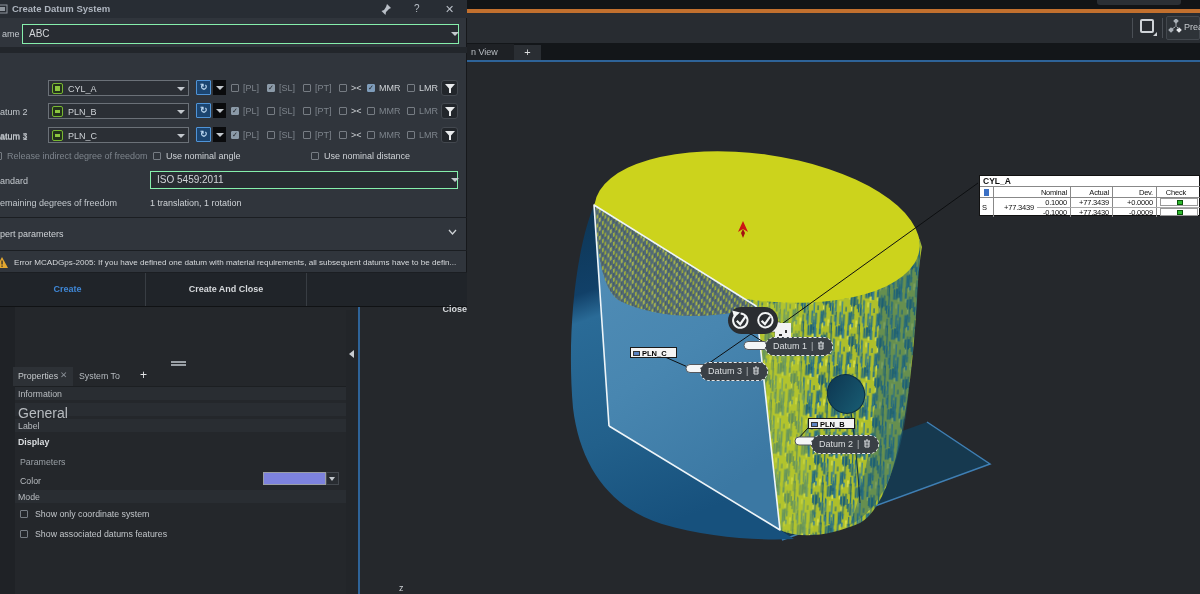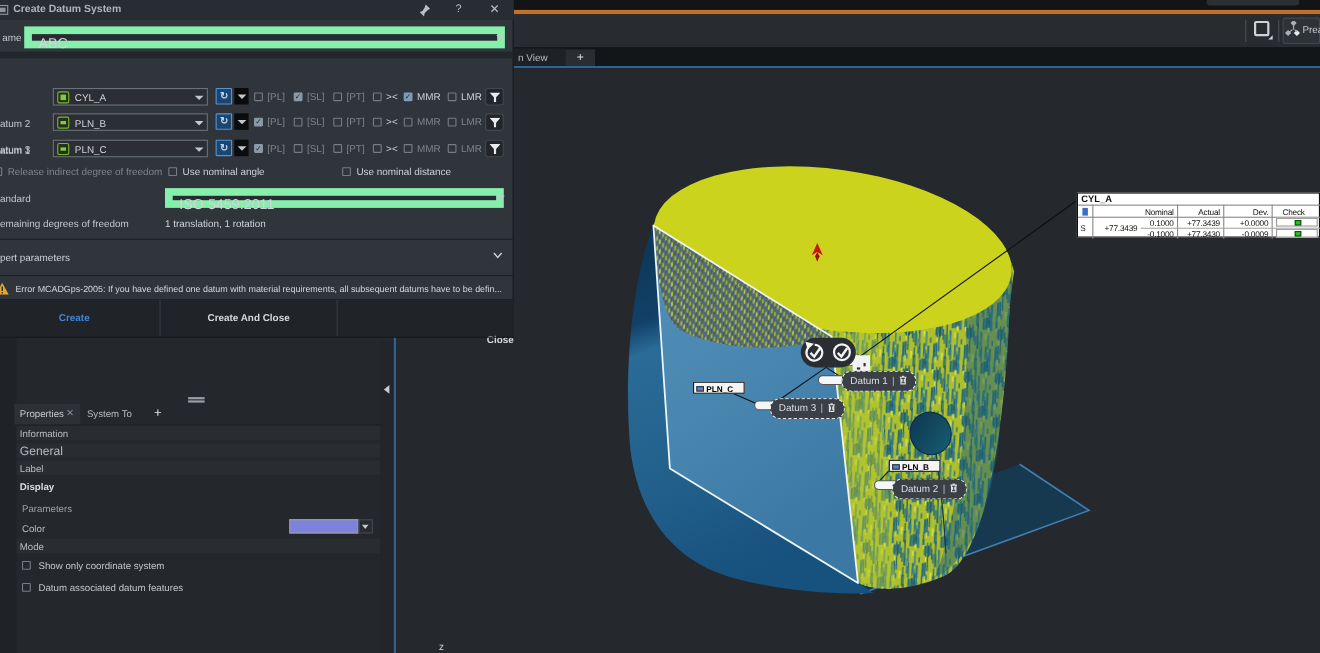--- a/index.html
+++ b/index.html
@@ -16,21 +16,21 @@
   #tabplus { left:514px; top:45px; width:27px; height:16px; background:#2a2e33; color:#dcdee0; font-size:11px; text-align:center; line-height:15px; }
   #blueh { left:358px; top:60px; width:842px; height:2px; background:#2e6398; }
   
   #viewport { left:358px; top:62px; width:842px; height:532px; background:#25282c; border-left:2px solid #2e6398; }
   
   #leftpanel { left:0; top:0; width:358px; height:594px; background:#24272b; }
   
   #dialog { left:-10px; top:0; width:477px; height:307px; background:#30353c; font-size:9px; color:#ccd0d4; border-right:1px solid #16181b; }
   #dlgtitle { left:0; top:0; width:477px; height:18px; background:#282d34; color:#aeb5bf; font-size:9.5px; line-height:18px; font-weight:bold; }
   .lbl { color:#c3c8cd; font-size:9px; }
-  .field { background:#282c32; border:7px solid #86efac; color:#d2d5d9; font-size:13px; }
+  .field { background:#282c32; border:1px solid #86efac; color:#d2d5d9; font-size:10px; }
   .caret { width:0; height:0; border-left:4px solid transparent; border-right:4px solid transparent; border-top:4px solid #c3c8cd; }
   .cb { width:8px; height:8px; border:1px solid #767c83; border-radius:1px; background:transparent; }
   .cb.on { background:#8b9aa8; border-color:#8b9aa8; }
   .cb.on:after { content:"✓"; color:#22262b; font-size:7px; position:absolute; left:0px; top:-1px; }
   .combo { background:#2b2f35; border:1px solid #6b7178; height:16px; }
   .gicon { width:11px; height:11px; border:1px solid #78b831; border-radius:2px; background:#23321c; }
   .blubtn { width:15px; height:15px; border:1px solid #4f94d8; background:#1c4570; border-radius:1px; }
   .blkbtn { width:13px; height:15px; background:#0a0b0d; }
   .filtbtn { width:17px; height:16px; background:#22262b; border:1px solid #43484f; border-radius:3px; }
   .mut { color:#7d848c; }
@@ -56,35 +56,35 @@
   <div class="abs" style="left:13px;top:367px;width:60px;height:19px;background:#2d3136;"></div>
   <span class="abs" style="left:18px;top:371px;font-size:8.8px;color:#c6cacd;">Properties</span>
   <span class="abs" style="left:60px;top:370px;font-size:8.8px;color:#8a9097;">✕</span>
   <span class="abs" style="left:79px;top:371px;font-size:8.8px;color:#b6bbc0;">System To</span>
   <span class="abs" style="left:140px;top:368px;font-size:12px;color:#e4e6e8;">+</span>
   <div class="abs" style="left:15px;top:386px;width:331px;height:1px;background:#1c1f22;"></div>
 
   <div class="abs" style="left:15px;top:387px;width:331px;height:13px;background:#292d32;"></div>
   <span class="abs" style="left:18px;top:389px;font-size:8.8px;color:#b8bcc0;">Information</span>
   <div class="abs" style="left:15px;top:403px;width:331px;height:13px;background:#292d32;"></div>
-  <span class="abs" style="left:18px;top:405px;font-size:11px;color:#b8bcc0;">General</span>
+  <span class="abs" style="left:18px;top:405px;font-size:14px;color:#b8bcc0;">General</span>
   <div class="abs" style="left:15px;top:419px;width:331px;height:13px;background:#292d32;"></div>
   <span class="abs" style="left:18px;top:421px;font-size:8.8px;color:#b8bcc0;">Label</span>
   <span class="abs" style="left:18px;top:437px;font-size:8.8px;color:#dadde0;font-weight:bold;">Display</span>
   <span class="abs" style="left:20px;top:457px;font-size:8.8px;color:#9aa0a6;">Parameters</span>
   <span class="abs" style="left:20px;top:476px;font-size:8.8px;color:#b8bcc0;">Color</span>
   <div class="abs" style="left:263px;top:472px;width:63px;height:13px;background:#7d82dd;border:1px solid #9a9ea4;"></div>
   <div class="abs" style="left:326px;top:472px;width:13px;height:13px;background:#282c31;border:1px solid #43484e;"></div>
   <div class="abs caret" style="left:329px;top:477px;border-left-width:3px;border-right-width:3px;"></div>
   <div class="abs" style="left:15px;top:490px;width:331px;height:13px;background:#292d32;"></div>
   <span class="abs" style="left:18px;top:492px;font-size:8.8px;color:#b8bcc0;">Mode</span>
   <div class="abs cb" style="left:20px;top:510px;"></div>
   <span class="abs" style="left:35px;top:509px;font-size:8.8px;color:#c2c6ca;">Show only coordinate system</span>
   <div class="abs cb" style="left:20px;top:530px;"></div>
-  <span class="abs" style="left:35px;top:529px;font-size:8.8px;color:#c2c6ca;">Datum associated datum features</span>
+  <span class="abs" style="left:35px;top:529px;font-size:8.8px;color:#c2c6ca;">Show associated datums features</span>
 
   <div class="abs" style="left:346px;top:310px;width:12px;height:284px;background:#222529;"></div>
   <div class="abs" style="left:349px;top:350px;width:0;height:0;border-top:4px solid transparent;border-bottom:4px solid transparent;border-right:5px solid #c8ccd0;"></div>
 </div>
 <div class="abs" style="left:358px;top:0;width:842px;height:9px;background:#121416;"></div>
 <div class="abs" id="toptab"></div>
 <div class="abs" id="orange"></div>
 <div class="abs" id="toolbar">
   <div class="abs" style="left:774px;top:5px;width:1px;height:20px;background:#4a4f55;"></div>
   <div class="abs" style="left:782px;top:6px;width:14px;height:14px;border:2px solid #cfd3d7;border-radius:2px;"></div>

